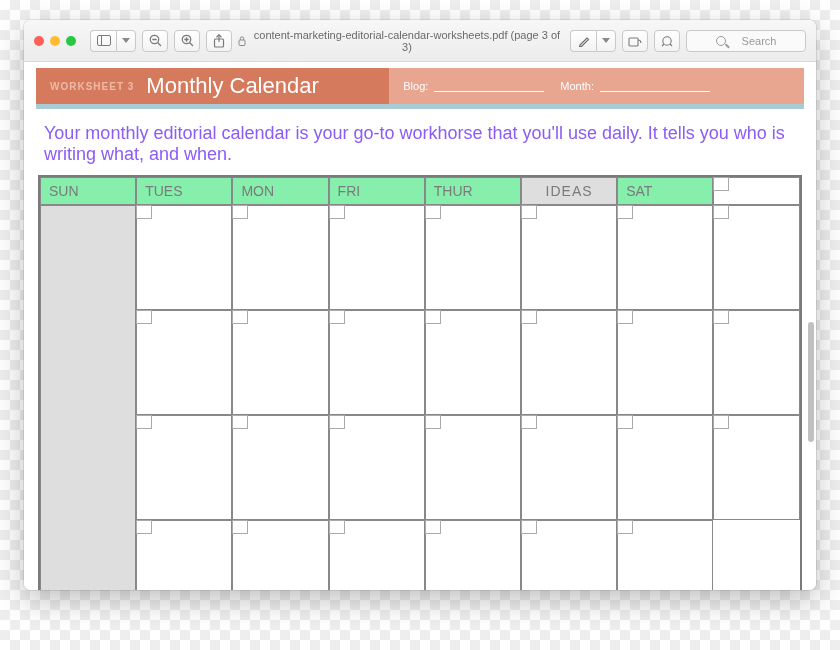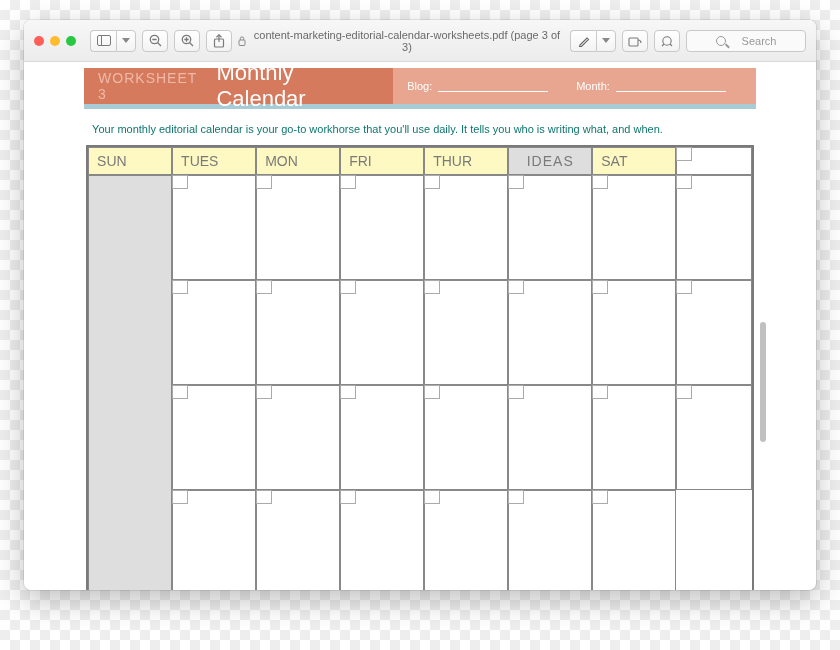--- a/index.html
+++ b/index.html
@@ -51,30 +51,30 @@
   .tb-group .tb-btn{border-radius:0;border-right:none;}
   .tb-group .tb-btn:first-child{border-top-left-radius:4px;border-bottom-left-radius:4px;}
   .tb-group .tb-btn:last-child{border-top-right-radius:4px;border-bottom-right-radius:4px;border-right:1px solid #c9c9c9;}
   .title-center{flex:1;text-align:center;display:flex;align-items:center;justify-content:center;gap:4px;}
   .search-box{height:22px;width:120px;border:1px solid #c9c9c9;border-radius:4px;background:#fafafa;display:flex;align-items:center;justify-content:center;gap:16px;color:#9a9a9a;font-size:11px;}
   .content{flex:1;overflow:hidden;position:relative;background:#fff;padding:6px 12px 0 12px;}
   .scrollbar{position:absolute;right:2px;top:260px;width:6px;height:120px;background:#c0c0c0;border-radius:3px;}
   .page{background:#fff;}
   .banner{display:flex;height:36px;}
   .banner-left{flex:0 0 46%;background:#d57a5c;display:flex;align-items:center;padding:0 14px;gap:12px;}
-  .worksheet-label{color:#efb9a8;font-size:14px;font-weight:400;letter-spacing:1px;}
+  .worksheet-label{color:#efb9a8;font-size:10px;font-weight:700;letter-spacing:1px;}
   .worksheet-title{color:#fff;font-size:22px;font-weight:400;}
-  .banner-right{flex:1;background:#e8a58f;display:flex;align-items:center;padding:0 14px;gap:28px;}
+  .banner-right{flex:1;background:#e8a58f;display:flex;align-items:center;padding:0 14px;gap:16px;}
   .field{display:flex;align-items:center;gap:6px;color:#fff;font-size:11px;}
   .field-line{width:110px;border-bottom:1px solid #fff;height:11px;}
   .bluebar{height:5px;background:#a9cbd6;}
-  .subtitle{font-size:11px;color:#0f766e;padding:14px 8px 10px 8px;}
+  .subtitle{font-size:18px;color:#8b5cf6;padding:14px 8px 10px 8px;}
   .grid{display:grid;grid-template-columns:repeat(7,1fr) 0.9fr;grid-template-rows:28px repeat(4,105px);border:2px solid #7a7a7a;margin:0 2px;}
   .cell{border:1px solid #888;position:relative;}
-  .head{font-size:14px;color:#7a7a7a;display:flex;align-items:center;padding-left:8px;background:#fef9c3;}
+  .head{font-size:14px;color:#7a7a7a;display:flex;align-items:center;padding-left:8px;background:#86efac;}
   .head.ideas{background:#dedede;justify-content:center;padding-left:0;letter-spacing:1px;}
   .day .tab{position:absolute;left:-1px;top:-1px;width:16px;height:14px;border:1px solid #aaa;background:#fff;}
   .ideas-col{background:#dedede;}
   .chev{width:0;height:0;border-left:4px solid transparent;border-right:4px solid transparent;border-top:5px solid #888;display:inline-block;}
   .mag{width:10px;height:10px;border:1.5px solid #9a9a9a;border-radius:50%;position:relative;display:inline-block;}
   .mag::after{content:"";position:absolute;width:5px;height:1.5px;background:#9a9a9a;transform:rotate(45deg);left:8px;top:8px;}
   svg{display:block;}
 </style>
 </head>
 <body>

